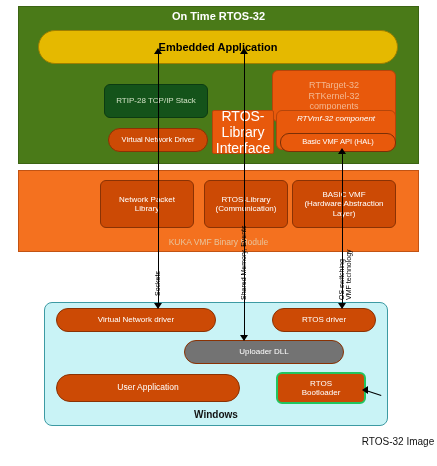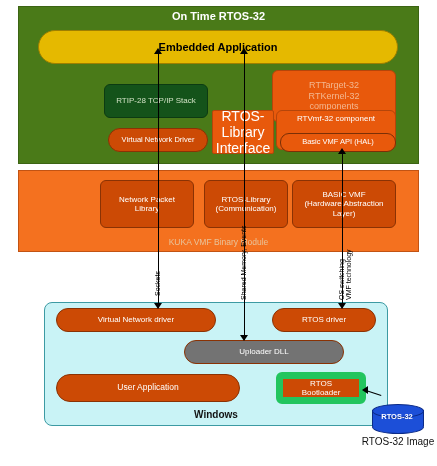--- a/index.html
+++ b/index.html
@@ -16,41 +16,41 @@
 
   
   #rtos32-panel{left:18px;top:6px;width:401px;height:158px;background:#4a7a18;border:1px solid #3c6413;}
   #rtos32-title{left:18px;top:8px;width:401px;height:16px;color:#ffffff;font-size:11px;font-weight:bold;}
 
   #embedded-app{left:38px;top:30px;width:360px;height:34px;background:#e5b900;border:1px solid #9e7f00;border-radius:17px;color:#000;font-size:11px;font-weight:bold;}
 
   #rttarget{left:272px;top:70px;width:124px;height:52px;background:#e8590c;border:1px solid #b5450a;border-radius:6px;color:#f3b790;font-size:9px;text-align:center;}
   #rtip-stack{left:104px;top:84px;width:104px;height:34px;background:#14531a;border:1px solid #0c3b12;border-radius:6px;color:#cfe0c3;font-size:8px;}
   #rtos-lib-if{left:212px;top:110px;width:62px;height:44px;background:#e8590c;border:1px solid #b5450a;border-radius:2px;color:#ffffff;font-size:14px;}
-  #rtvmf{left:276px;top:110px;width:120px;height:40px;background:#e8590c;border:1px solid #b5450a;border-radius:6px;color:#ffffff;font-size:8px;align-items:flex-start;padding-top:3px;}
+  #rtvmf{left:276px;top:110px;width:120px;height:40px;background:#e8590c;border:1px solid #b5450a;border-radius:6px;color:#ffffff;font-size:8px;align-items:flex-start;padding-top:3px;font-style:italic;}
   #basic-vmf-api{left:280px;top:133px;width:116px;height:19px;background:#e8590c;border:1px solid #7a2f06;border-radius:9px;color:#ffffff;font-size:7.5px;}
   #virtual-net-drv{left:108px;top:128px;width:100px;height:24px;background:#cc4a05;border:1px solid #8a3204;border-radius:12px;color:#ffffff;font-size:7.5px;}
 
   
   #kuka-panel{left:18px;top:170px;width:401px;height:82px;background:#f4711f;border:1px solid #c25313;}
   #kuka-title{left:18px;top:236px;width:401px;height:14px;color:#e8c39a;font-size:8.5px;}
 
   #net-pkt-lib{left:100px;top:180px;width:94px;height:48px;background:#cc4a05;border:1px solid #8a3204;border-radius:6px;color:#ffffff;font-size:8px;}
   #rtos-lib-comm{left:204px;top:180px;width:84px;height:48px;background:#cc4a05;border:1px solid #8a3204;border-radius:6px;color:#ffffff;font-size:8px;}
   #basic-vmf-hal{left:292px;top:180px;width:104px;height:48px;background:#cc4a05;border:1px solid #8a3204;border-radius:6px;color:#ffffff;font-size:8px;}
 
   
   #windows-panel{left:44px;top:302px;width:344px;height:124px;background:#c9f3f6;border:1px solid #3c9aa3;border-radius:8px;}
   #windows-title{left:44px;top:408px;width:344px;height:14px;color:#111111;font-size:10px;font-weight:bold;}
 
   #virtual-net-driver-win{left:56px;top:308px;width:160px;height:24px;background:#cc4a05;border:1px solid #8a3204;border-radius:12px;color:#ffffff;font-size:8px;}
   #rtos-driver{left:272px;top:308px;width:104px;height:24px;background:#cc4a05;border:1px solid #8a3204;border-radius:12px;color:#ffffff;font-size:8px;}
   #uploader-dll{left:184px;top:340px;width:160px;height:24px;background:#737373;border:1px solid #8a3204;border-radius:12px;color:#ffffff;font-size:8px;}
   #user-application{left:56px;top:374px;width:184px;height:28px;background:#cc4a05;border:1px solid #8a3204;border-radius:14px;color:#ffffff;font-size:8.5px;}
-  #rtos-bootloader{left:276px;top:372px;width:90px;height:32px;background:#cc4a05;border:7px solid #22c55e;border-radius:6px;color:#ffffff;font-size:8px;}
+  #rtos-bootloader{left:276px;top:372px;width:90px;height:32px;background:#cc4a05;border:2px solid #22c55e;border-radius:6px;color:#ffffff;font-size:8px;}
 
   
   .disk{position:absolute;left:372px;top:404px;width:50px;height:30px;}
   .disk .top{position:absolute;left:0;top:0;width:50px;height:12px;border-radius:50%/50%;background:#1c4fd8;border:1px solid #0b2a86;}
   .disk .body{position:absolute;left:0;top:6px;width:50px;height:16px;background:#1c4fd8;border-left:1px solid #0b2a86;border-right:1px solid #0b2a86;}
   .disk .bot{position:absolute;left:0;top:16px;width:50px;height:12px;border-radius:50%/50%;background:#1c4fd8;border:1px solid #0b2a86;}
   .disk .txt{position:absolute;left:0;top:8px;width:50px;text-align:center;color:#ffffff;font-size:7.5px;font-weight:bold;z-index:3;}
   #disk-caption{position:absolute;left:360px;top:436px;width:76px;text-align:center;color:#111;font-size:10px;}
 
   
@@ -143,26 +143,20 @@
 
   <div class="box" id="user-application">
     <span class="lbl">User Application</span>
   </div>
 
   <div class="box" id="rtos-bootloader">
     <span class="lbl" style="white-space:pre-line">RTOS
 Bootloader</span>
   </div>
 
-  <div class="disk">
-    <div class="bot"></div>
-    <div class="body"></div>
-    <div class="top"></div>
-    <div class="txt">RTOS-32</div>
-  </div>
   <div id="disk-caption">RTOS-32 Image</div>
 
   <div class="vline" style="left:158px;top:52px;height:256px;"></div>
   <div class="arrow-up" style="left:154px;top:48px;"></div>
   <div class="arrow-down" style="left:154px;top:303px;"></div>
   <div class="vlabel" style="left:154px;top:296px;">Sockets</div>
 
   <div class="vline" style="left:244px;top:52px;height:288px;"></div>
   <div class="arrow-up" style="left:240px;top:48px;"></div>
   <div class="arrow-down" style="left:240px;top:335px;"></div>

